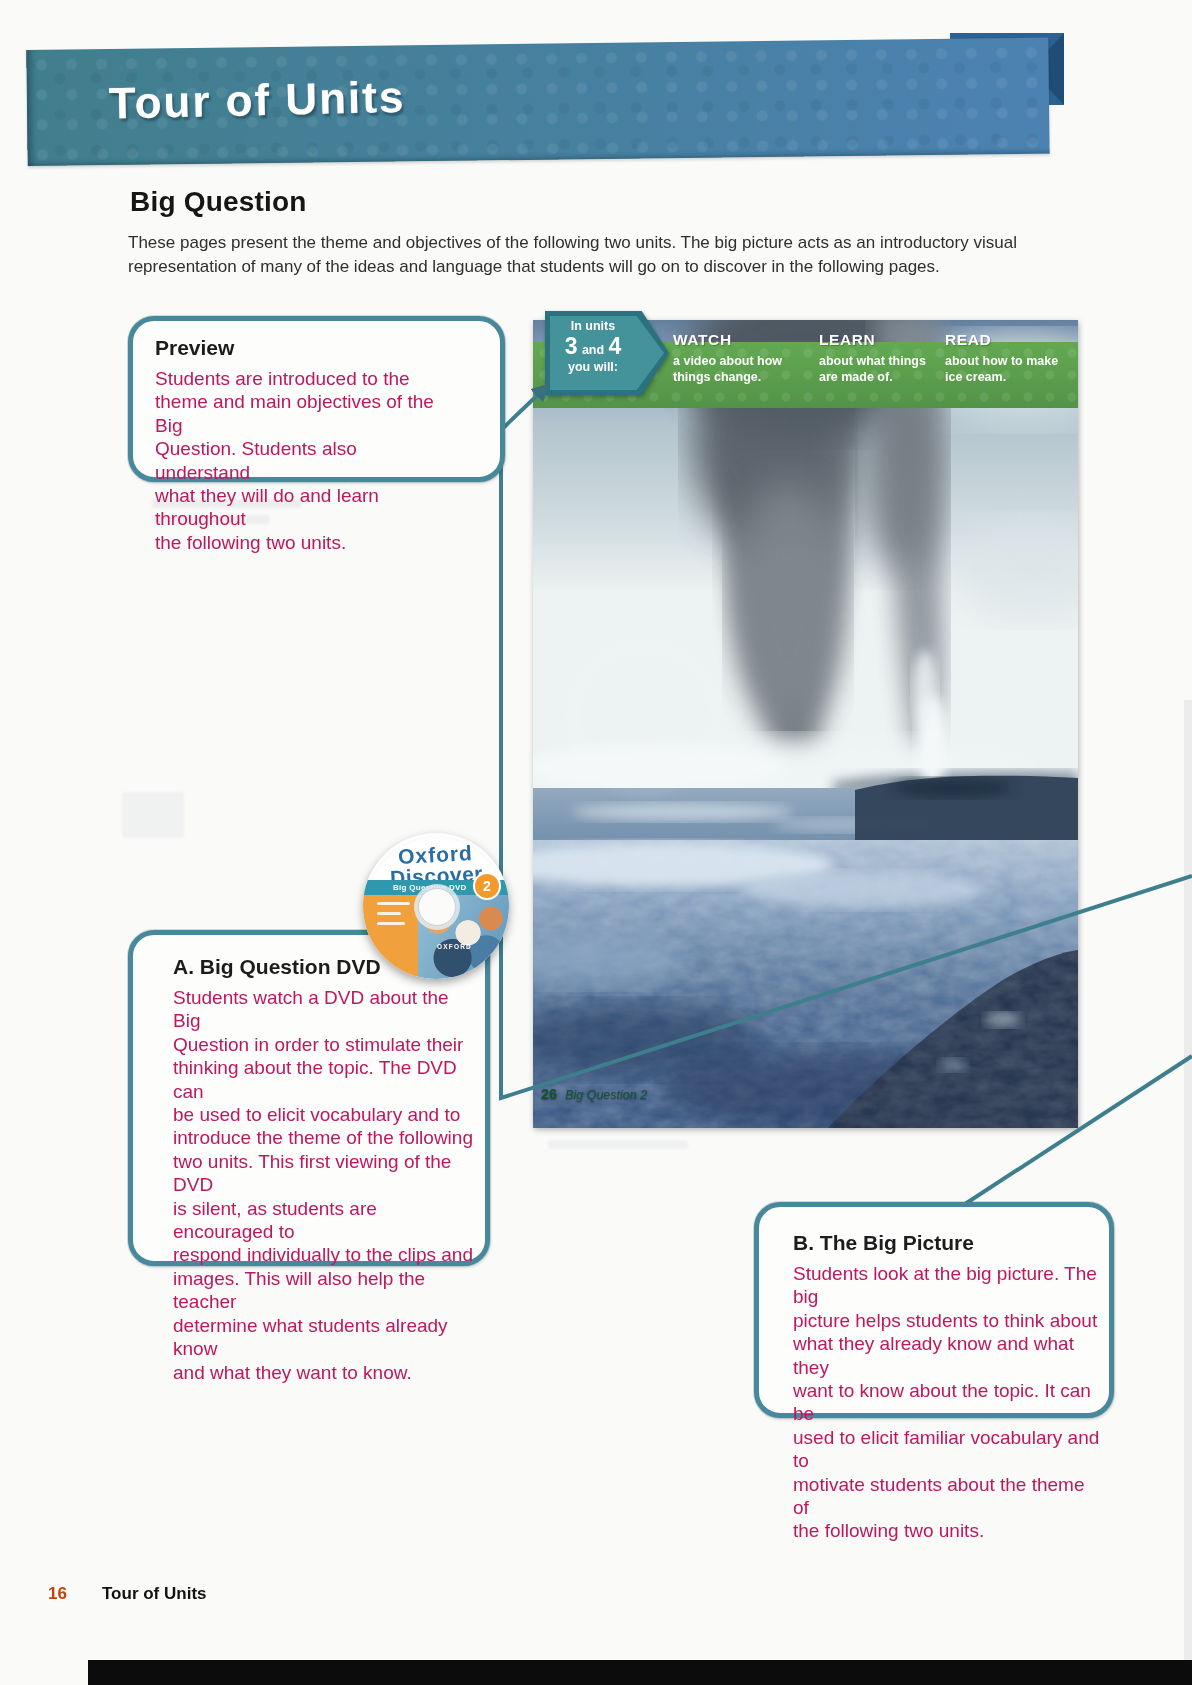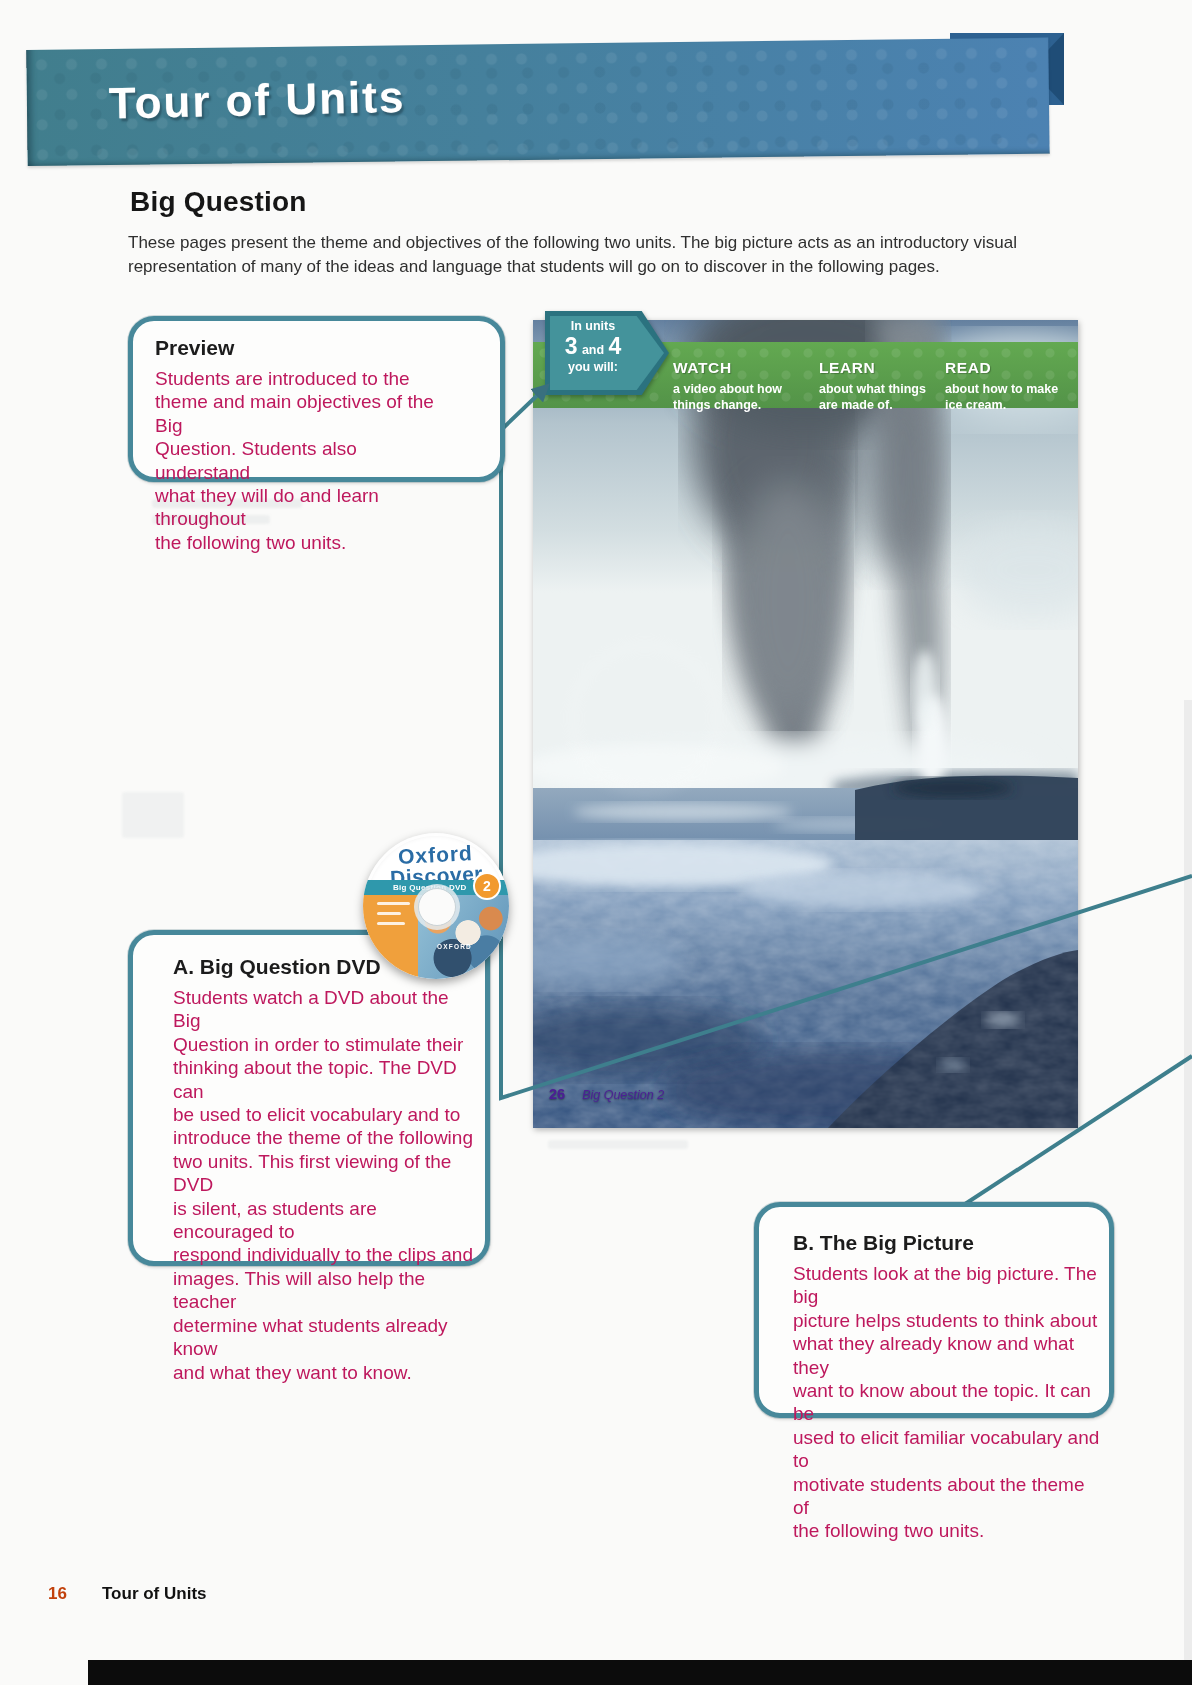--- a/index.html
+++ b/index.html
@@ -49,26 +49,26 @@
   .units-tab{position:absolute;left:12px;top:-9px;width:124px;height:84px;z-index:3;
         filter:drop-shadow(1px 2px 2px rgba(0,0,0,.3));}
   .units-tab .outer{position:absolute;inset:0;background:#2b727f;
         clip-path:polygon(0 0,78% 0,100% 50%,78% 100%,0 100%);}
   .units-tab .inner{position:absolute;inset:5px;background:#44939b;
         clip-path:polygon(0 0,76% 0,100% 50%,76% 100%,0 100%);}
   .units-txt{position:absolute;left:2px;top:8px;width:92px;text-align:center;color:#fff;z-index:2;line-height:1.15;}
   .units-txt .r1,.units-txt .r3{font-size:12.5px;font-weight:600;}
   .units-txt .num{font-size:23px;font-weight:bold;}
   .units-txt .and{font-size:12.5px;font-weight:600;}
-  .obj{position:absolute;top:11px;width:140px;color:#fff;z-index:3;margin-top:28px;}
+  .obj{position:absolute;top:11px;width:140px;color:#fff;z-index:3;}
   .obj .v{font-size:15.5px;font-weight:bold;letter-spacing:.6px;text-shadow:1px 1px 1px rgba(0,0,0,.25);}
   .obj .d{font-size:12.5px;font-weight:600;line-height:16px;margin-top:4px;white-space:pre-line;}
   .obj1{left:140px;} .obj2{left:286px;} .obj3{left:412px;width:125px;}
 
-  .cap{position:absolute;left:16px;top:766px;z-index:3;color:#4c1d95;display:flex;align-items:baseline;gap:17px;
+  .cap{position:absolute;left:8px;top:766px;z-index:3;color:#14532d;display:flex;align-items:baseline;gap:8px;
         text-shadow:0 1px 2px rgba(0,0,20,.5);}
   .cap .n{font-weight:bold;font-size:14.5px;}
   .cap .t{font-style:italic;font-size:12.5px;opacity:.95;}
 
   
   .leads{position:absolute;left:0;top:0;z-index:20;pointer-events:none;}
 
   
   .disc{position:absolute;left:363px;top:833px;width:146px;height:146px;border-radius:50%;
         background:#fff;overflow:hidden;z-index:40;

